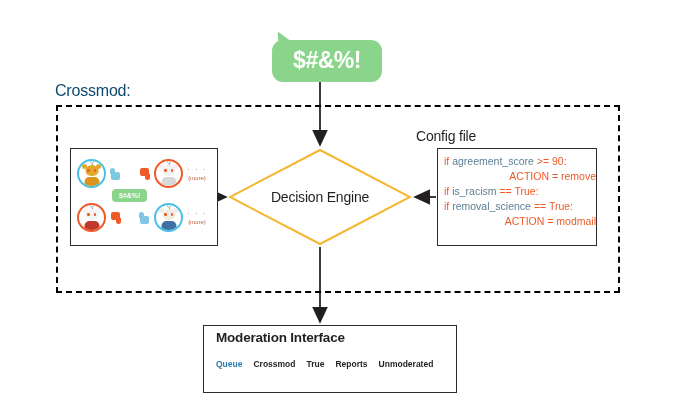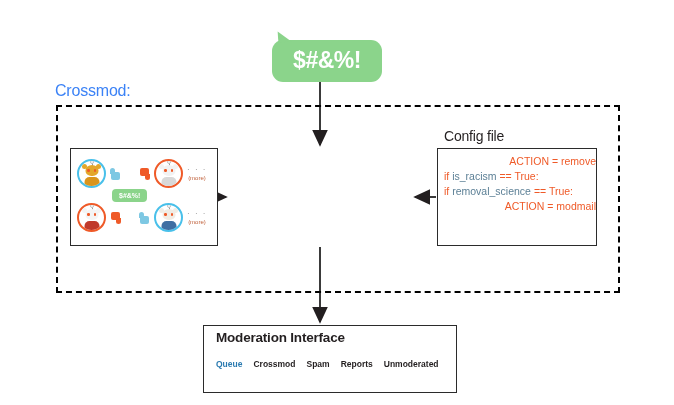--- a/index.html
+++ b/index.html
@@ -54,21 +54,21 @@
     line-height: 1;
     padding-bottom: 2px;
   }
 
   
   #crossmod-label {
     position: absolute;
     left: 55px;
     top: 82px;
     font-size: 16px;
-    color: #3b82f6;
+    color: #0c4a6e;
     letter-spacing: -0.2px;
   }
   #crossmod-box {
     position: absolute;
     left: 56px;
     top: 105px;
     width: 564px;
     height: 188px;
     border: 2px dashed #000000;
     box-sizing: border-box;
@@ -221,21 +221,21 @@
     font-size: 7px;
     font-weight: bold;
     padding: 3px 7px;
     border-radius: 4px;
     line-height: 1;
   }
 
   
   #config-title {
     position: absolute;
-    left: 444px;
+    left: 416px;
     top: 128px;
     font-size: 14px;
     letter-spacing: -0.2px;
   }
   #config-box {
     position: absolute;
     left: 437px;
     top: 148px;
     width: 160px;
     height: 98px;
@@ -408,23 +408,34 @@
           <span class="body"></span>
       </span>
       <span class="more">
         <span class="dots">· · ·</span><br>
         <span>(more)</span>
       </span>
     </div>
   </div>
   <div id="ml-chip">$#&amp;%!</div>
 
+  <div id="decision-engine">
+    <svg width="184" height="98" viewBox="0 0 184 98">
+      <polygon points="92,2 182,49 92,96 2,49" fill="#ffffff" stroke="#f5b731" stroke-width="2"></polygon>
+    </svg>
+    <div class="dlabel">Decision Engine</div>
+  </div>
 
   <div id="config-title">Config file</div>
   <div id="config-box">
+    <div class="cfg-line">
+      <span class="kw">if</span>
+      <span class="var">agreement_score</span>
+      <span class="op">&gt;= 90:</span>
+    </div>
     <div class="cfg-line act">ACTION = remove</div>
 
     <div class="cfg-line">
       <span class="kw">if</span>
       <span class="var">is_racism</span>
       <span class="op">== True:</span>
     </div>
 
     <div class="cfg-line">
       <span class="kw">if</span>
@@ -432,19 +443,19 @@
       <span class="op">== True:</span>
     </div>
     <div class="cfg-line act">ACTION = modmail</div>
   </div>
 
   <div id="mod-box">
     <div id="mod-title">Moderation Interface</div>
     <div id="mod-tabs">
       <span class="tab active">Queue</span>
       <span class="tab">Crossmod</span>
-      <span class="tab">Spam</span>
+      <span class="tab">True</span>
       <span class="tab">Reports</span>
       <span class="tab">Unmoderated</span>
     </div>
   </div>
 
 </div>
 
 </body></html>

